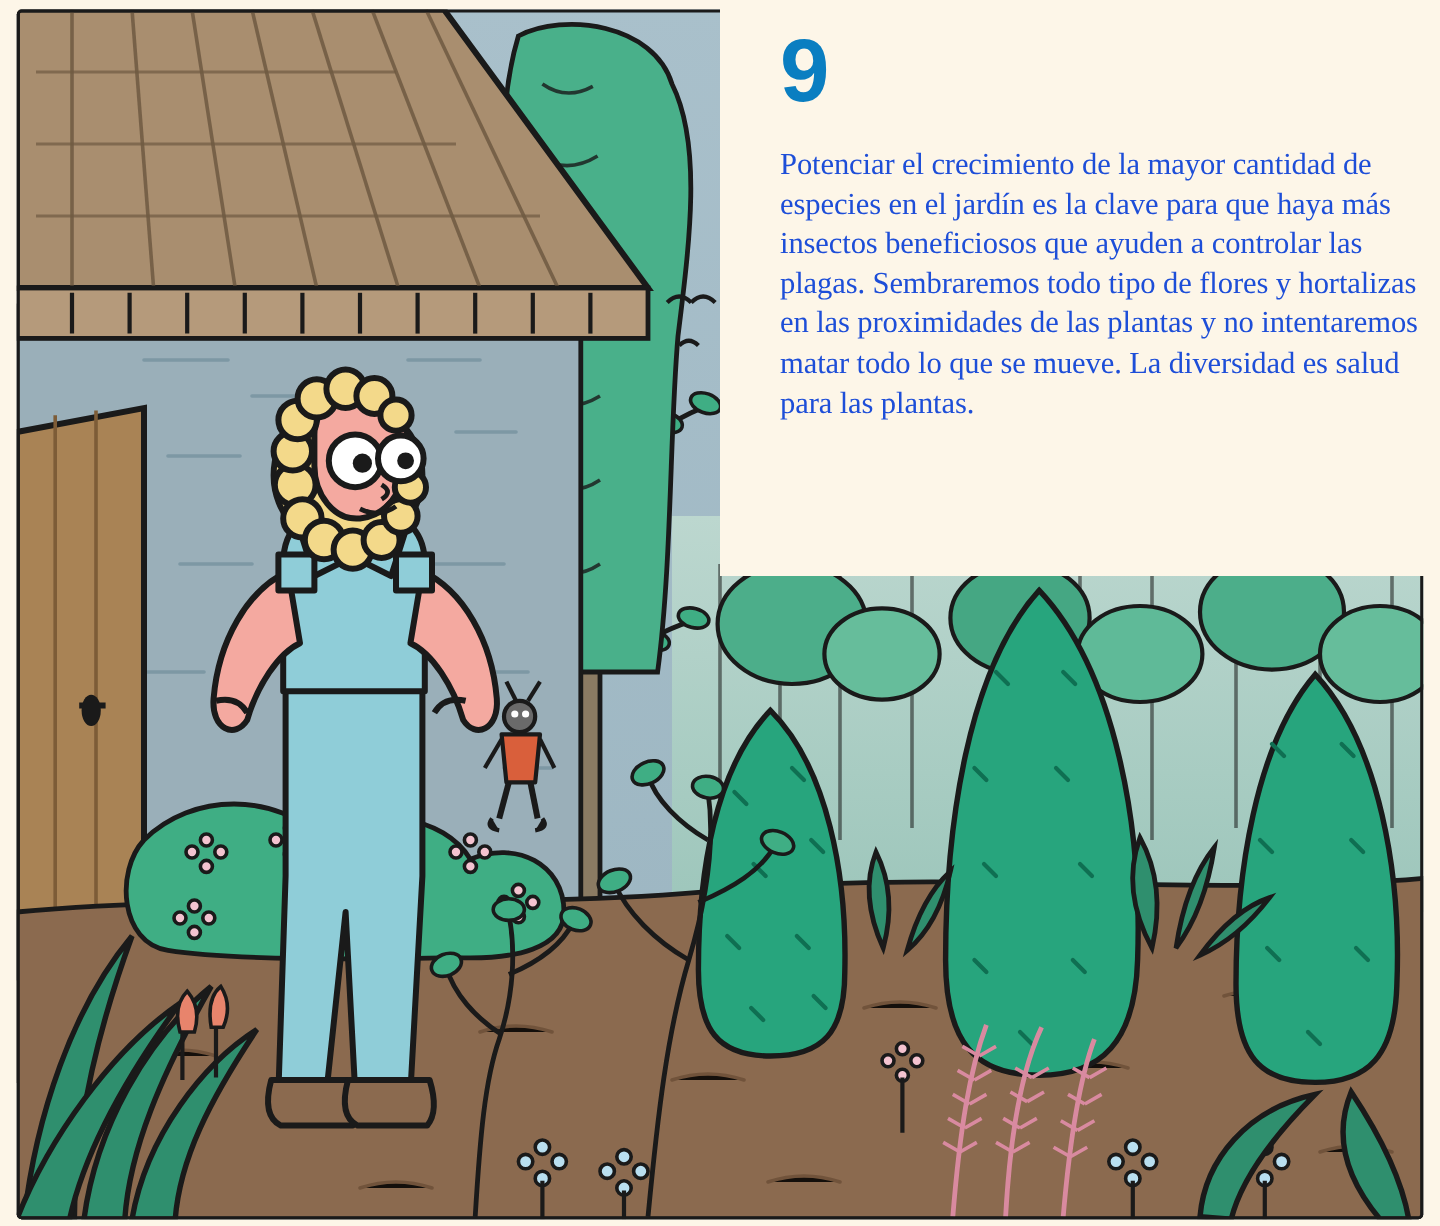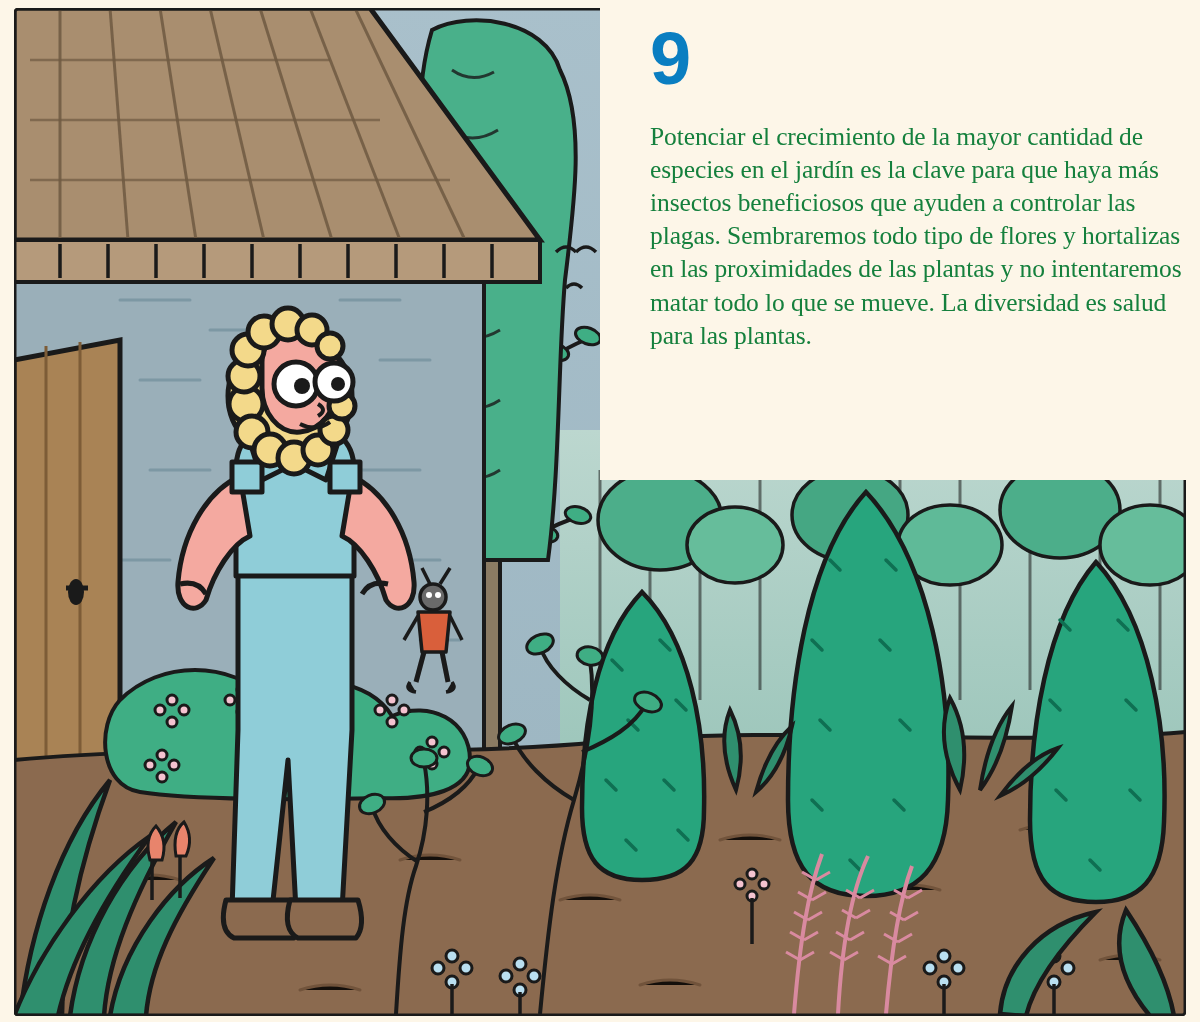--- a/index.html
+++ b/index.html
@@ -24,21 +24,21 @@
     font-weight:bold;
     font-size:74px;
     color:#0a7ec1;
     line-height:0.95;
     margin:6px 0 10px 26px;
   }
   .body-text{
     font-family:"Liberation Serif", serif;
     font-size:25.5px;
     line-height:1.3;
-    color:#15803d;
+    color:#1d4ed8;
     margin-left:26px;
     width:548px;
     letter-spacing:-0.1px;
   }
 
   
   .illus{
     position:absolute;left:0;top:0;width:1200px;height:1022px;
     z-index:1;
   }

